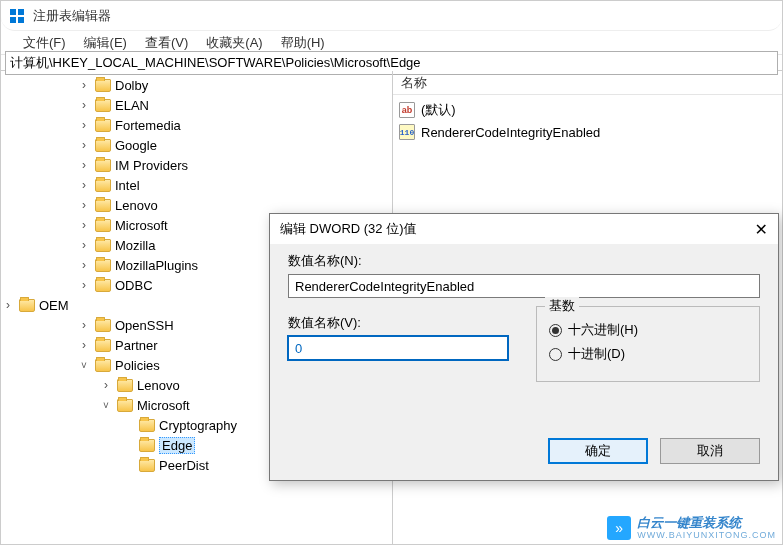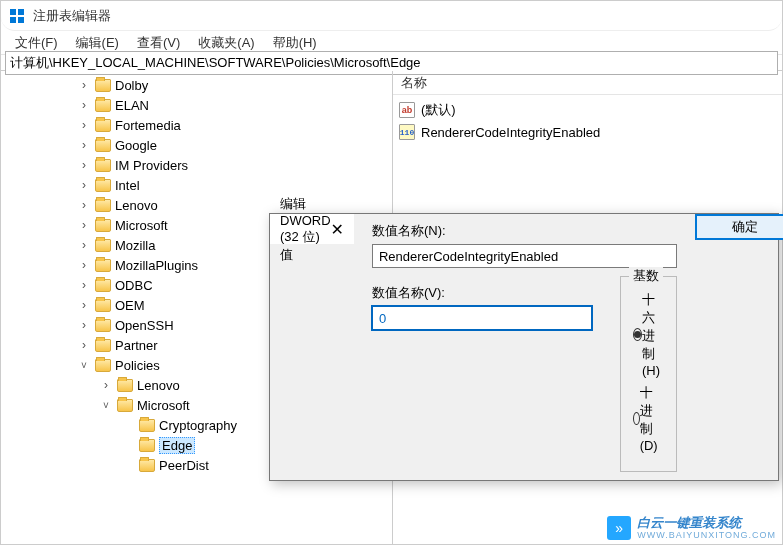--- a/index.html
+++ b/index.html
@@ -2,54 +2,54 @@
 <html><head>
 <meta charset="utf-8">
 <style>
   * { box-sizing: border-box; font-family: "Microsoft YaHei", "Segoe UI", sans-serif; font-size: 13px; }
   body { margin: 0; padding: 0; width: 783px; height: 545px; background: #fff; overflow: hidden; }
   .window { width: 783px; height: 545px; display: flex; flex-direction: column; border: 1px solid #ccc; position: relative; }
   .titlebar { height: 30px; background: #fff; display: flex; align-items: center; padding: 0 8px; gap: 8px; border-bottom: 1px solid #eee; border-radius: 14px; }
   .app-icon { width: 16px; height: 16px; display: flex; flex-wrap: wrap; }
   .app-icon span { display: block; width: 6px; height: 6px; background: #0078d7; margin: 1px; }
   .title { color: #333; }
-  .menubar { height: 24px; display: flex; align-items: center; padding: 0 14px; gap: 18px; border-bottom: 1px solid #e5e5e5; color: #333; }
+  .menubar { height: 24px; display: flex; align-items: center; padding: 0 22px; gap: 18px; border-bottom: 1px solid #e5e5e5; color: #333; }
   .menubar .menu-item { cursor: default; }
   .addressbar { height: 16px; display: flex; align-items: center; padding: 2px 4px; border-bottom: 1px solid #ccc; }
   .addressbar .path { flex: 1; font-size: 13px; padding: 2px 4px; border: 1px solid #7a7a7a99; background: #fff; }
   .body { flex: 1; display: flex; min-height: 0; }
   .tree { width: 392px; border-right: 1px solid #ccc; overflow: auto; padding: 4px 0; }
   .tree-row { display: flex; align-items: center; height: 20px; gap: 4px; white-space: nowrap; }
   .expander { width: 14px; height: 14px; display: flex; align-items: center; justify-content: center; color: #555; font-size: 10px; }
   .expander.open::before { content: "˅"; }
   .expander.closed::before { content: "›"; font-size: 12px; }
   .folder-icon { width: 16px; height: 13px; background: linear-gradient(#ffe9a6,#f7c44b); border: 1px solid #d8a93a; border-radius: 1px 1px 2px 2px; position: relative; }
   .folder-icon::before { content:""; position:absolute; top:-3px; left:0; width:7px; height:3px; background:#f7c44b; border:1px solid #d8a93a; border-bottom:none; border-radius:1px 1px 0 0; }
   .node-label.selected { background: #cce8ff; border: 1px dotted #3399ff; padding: 0 2px; }
   .list { flex: 1; display: flex; flex-direction: column; }
   .list-header { height: 24px; border-bottom: 1px solid #e5e5e5; display: flex; align-items: center; padding: 0 8px; color: #333; text-align: right; }
   .list-body { flex: 1; padding: 4px 2px; }
   .list-row { display: flex; align-items: center; gap: 6px; height: 22px; padding-left: 4px; }
   .val-icon { width: 16px; height: 16px; display: flex; align-items: center; justify-content: center; font-size: 9px; font-weight: bold; border: 1px solid #999; border-radius: 1px; }
   .val-icon.ab { color: #c0392b; background: #fff; }
   .val-icon.bin { color: #2962c9; background: #fef9c3; font-size: 8px; font-family: Liberation Mono, monospace; }
   
-  .dialog { position: absolute; left: 268px; top: 212px; width: 510px; height: 268px; background: #f0f0f0; border: 1px solid #777; box-shadow: 3px 3px 12px rgba(0,0,0,0.25); display: flex; flex-direction: row; }
+  .dialog { position: absolute; left: 268px; top: 212px; width: 510px; height: 268px; background: #f0f0f0; border: 1px solid #777; box-shadow: 3px 3px 12px rgba(0,0,0,0.25); display: flex; flex-direction: column; }
   .dlg-title { height: 30px; background: #fff; display: flex; align-items: center; justify-content: space-between; padding: 0 10px; }
   .dlg-title .close { font-size: 16px; cursor: default; }
   .dlg-body { flex: 1; padding: 8px 18px; }
   .dlg-label { margin-bottom: 4px; color: #000; }
   .dlg-input { width: 100%; height: 24px; border: 1px solid #7a7a7a; background: #fff; padding: 2px 6px; font-size: 13px; }
   .dlg-row2 { display: flex; margin-top: 16px; gap: 28px; }
   .dlg-col1 { flex: 0 0 220px; }
   .dlg-col1 input.vdata { width: 100%; height: 24px; border: 1px solid #0067c0; outline: 1px solid #0067c0; padding: 2px 6px; color: #0067c0; }
   .dlg-col2 { flex: 1; }
   .fieldset { border: 1px solid #bbb; padding: 8px 12px 12px 12px; position: relative; margin-top: -8px; }
   .fieldset .legend { position: absolute; top: -10px; left: 8px; background: #f0f0f0; padding: 0 4px; }
-  .radio-row { display: flex; align-items: center; margin: 6px 0; }
+  .radio-row { display: flex; align-items: center; gap: 6px; margin: 6px 0; }
   .radio { width: 13px; height: 13px; border: 1px solid #333; border-radius: 50%; display: flex; align-items: center; justify-content: center; }
   .radio.checked::after { content:""; width:7px; height:7px; background:#333; border-radius:50%; }
   .dlg-buttons { display: flex; justify-content: flex-end; gap: 12px; padding: 0 18px 16px 0; }
   .btn { width: 100px; height: 26px; border: 1px solid #999; background: #e1e1e1; display: flex; align-items: center; justify-content: center; cursor: default; }
   .btn.primary { border: 2px solid #0078d7; background: #e5f1fb; }
   .watermark { position: absolute; right: 6px; bottom: 4px; display: flex; align-items: center; gap: 6px; opacity: 0.95; }
   .wm-icon { width: 24px; height: 24px; background: #19a3ff; border-radius: 3px; display:flex; align-items:center; justify-content:center; color:#fff; font-size:14px; }
   .wm-text { color: #2a7fc9; font-style: italic; font-weight: 600; line-height: 1.05; font-size: 13px; }
   .wm-sub { color: #6aa7d8; font-size: 9px; letter-spacing: 1px; }
 </style>
@@ -130,21 +130,21 @@
         <div class="tree-row" style="padding-left: 76px;">
           <span class="expander closed"></span>
           <span class="folder-icon"></span>
           <span class="node-label">MozillaPlugins</span>
         </div>
         <div class="tree-row" style="padding-left: 76px;">
           <span class="expander closed"></span>
           <span class="folder-icon"></span>
           <span class="node-label">ODBC</span>
         </div>
-        <div class="tree-row" style="padding-left: 76px;">
+        <div class="tree-row" style="">
           <span class="expander closed"></span>
           <span class="folder-icon"></span>
           <span class="node-label">OEM</span>
         </div>
         <div class="tree-row" style="padding-left: 76px;">
           <span class="expander closed"></span>
           <span class="folder-icon"></span>
           <span class="node-label">OpenSSH</span>
         </div>
         <div class="tree-row" style="padding-left: 76px;">

